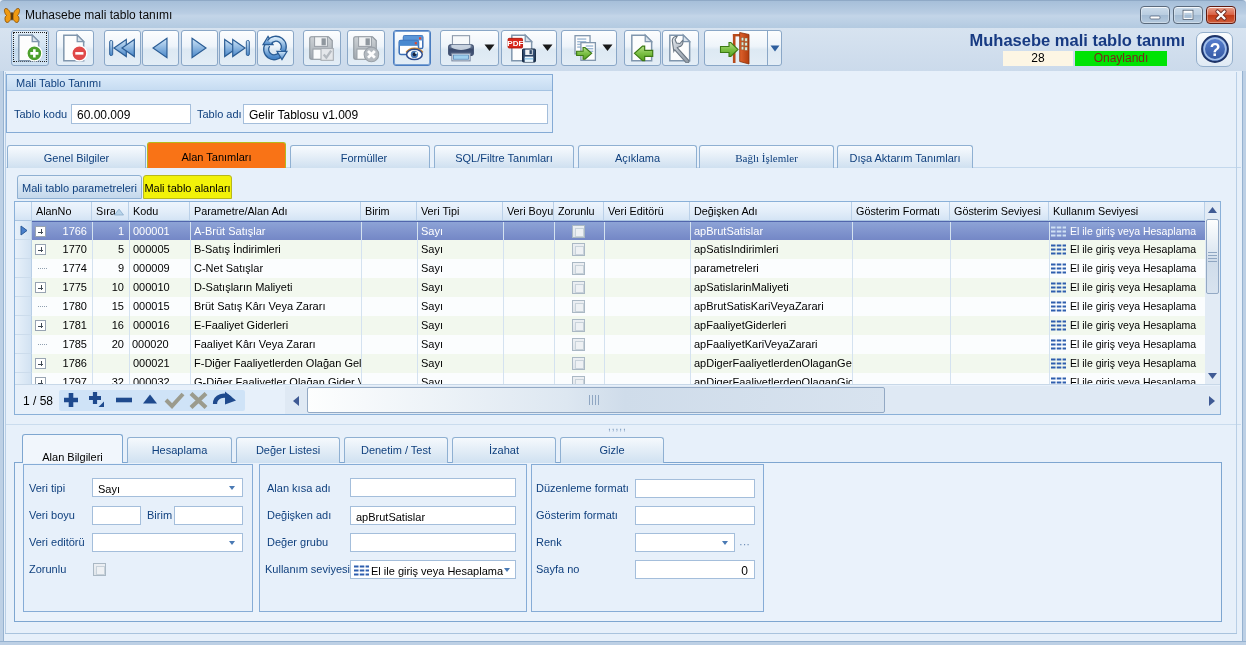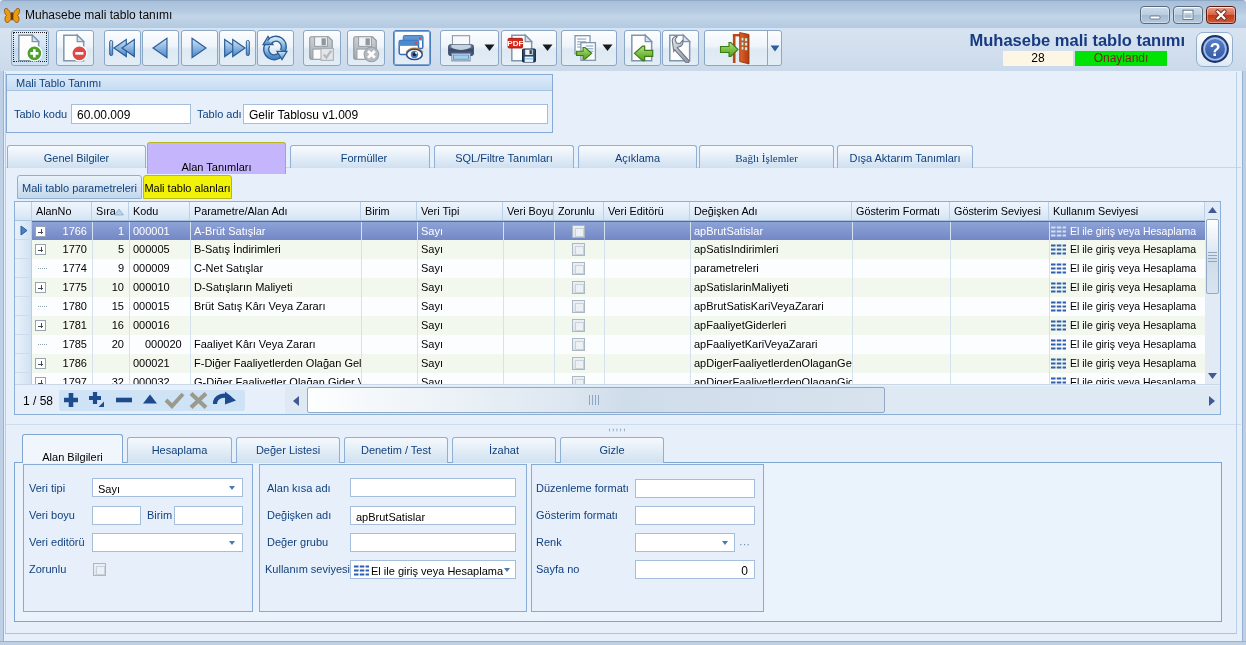--- a/index.html
+++ b/index.html
@@ -31,21 +31,21 @@
 #helpbtn { position:absolute; left:1196px; top:32px; width:37px; height:35px; border:1px solid #93aecb; border-radius:7px;
   background:linear-gradient(#fafcfe, #e0eaf4); }
 #grpmali { position:absolute; left:6px; top:74px; width:547px; height:59px;
   border:1px solid #85abd5; background:#e7f0fa; }
 #grpmali .hdr { height:16px; background:linear-gradient(#dcebfa,#c6dcf2); border-bottom:1px solid #a5c3e2;
   color:#10407e; padding:2px 0 0 9px; font-size:11px;}
 .navlbl { color:#10407e; font-size:11px; }
 .inp { position:absolute; background:#fff; border:1px solid #a4bedb; font-size:12px; color:#000; padding:3px 0 0 5px; }
 .tab { position:absolute; top:145px; height:23px; border:1px solid #8fb0d2; border-bottom:none; border-radius:3px 3px 0 0;
   background:linear-gradient(#f8fbfe 0%,#e6eff8 45%,#cfe0f0 100%); color:#10407e; text-align:center; padding-top:6px; font-size:11px; }
-.tabsel { top:142px; height:32px; background:#c4b5fd; color:#000; border-color:#b8b81c; padding-top:18px; z-index:3;}
+.tabsel { top:142px; height:26px; background:#f97316; color:#000; border-color:#b8b81c; padding-top:8px; z-index:3;}
 #tabline { position:absolute; left:5px; top:167px; width:1236px; height:1px; background:#c4d8ec; }
 .stab { position:absolute; top:175px; height:24px; white-space:nowrap; border:1px solid #8fb0d2; border-radius:3px 3px 0 0;
   background:linear-gradient(#eaf2fa 0%,#d8e6f3 45%,#c4d8ec 100%); color:#10407e; text-align:center; padding-top:6px; font-size:11px; }
 .stabsel { background:#f2f209; color:#000; border-color:#b8b81c; z-index:3; }
 
 #grid { position:absolute; left:14px; top:201px; width:1207px; height:214px; border:1px solid #8ab0d8; background:#fbfdfb; }
 .gh { position:absolute; top:0; height:19px; background:linear-gradient(#eef5fd 0%,#e2edf9 55%,#d4e4f5 100%);
   border-right:1px solid #bad0e8; border-bottom:1px solid #aac4e0; color:#000; padding:3px 0 0 4px; overflow:hidden; white-space:nowrap; font-size:10.8px;}
 .row { position:absolute; left:17px; width:1173px; height:19px; overflow:hidden; }
 .cell { position:absolute; top:0; height:19px; padding:3px 3px 0 4px; white-space:nowrap; overflow:hidden; color:#000; font-size:11px;}
@@ -475,39 +475,40 @@
         </svg>
         <div class="cell" style="left:1034px; width:139px; font-size:10.5px;">El ile giriş veya Hesaplama</div>
       </div>
   <div class="gut" style="top:114px;"></div>
   <div class="row" style="top:114px; background:#f2f8ee;">
         <div class="abs" style="left:3px;top:4px;width:14px;height:14px;"></div>
         <div class="expbox"></div>
         <div class="cell cnum" style="left:14px; width:46px;">1781</div>
         <div class="cell cnum" style="left:60px; width:37px;">16</div>
         <div class="cell" style="left:97px; width:61px;">000016</div>
+        <div class="cell" style="left:158px; width:171px;">E-Faaliyet Giderleri</div>
         <div class="cell" style="left:385px; width:86px;">Sayı</div>
         <div class="chk" style="left:540px;"></div>
         <div class="cell" style="left:658px; width:162px;">apFaaliyetGiderleri</div>
         <svg class="abs" style="left:1019px;top:4px;" width="15" height="11">
           <g stroke="#2e5eae" stroke-width="1.8">
             <line x1="0" y1="1.5" x2="15" y2="1.5" stroke-dasharray="4.5 1.3"></line>
             <line x1="0" y1="5.5" x2="15" y2="5.5" stroke-dasharray="4.5 1.3"></line>
             <line x1="0" y1="9.5" x2="15" y2="9.5" stroke-dasharray="4.5 1.3"></line>
           </g>
         </svg>
         <div class="cell" style="left:1034px; width:139px; font-size:10.5px;">El ile giriş veya Hesaplama</div>
       </div>
   <div class="gut" style="top:133px;"></div>
   <div class="row" style="top:133px; background:#fbfdfe;">
         <div class="abs" style="left:3px;top:4px;width:14px;height:14px;"></div>
         <div class="dots"></div>
         <div class="cell cnum" style="left:14px; width:46px;">1785</div>
         <div class="cell cnum" style="left:60px; width:37px;">20</div>
-        <div class="cell" style="left:97px; width:61px;margin-left:12px;">000020</div>
+        <div class="cell" style="left:84px; width:61px;margin-left:12px;">000020</div>
         <div class="cell" style="left:158px; width:171px;">Faaliyet Kârı Veya Zararı</div>
         <div class="cell" style="left:385px; width:86px;">Sayı</div>
         <div class="chk" style="left:540px;"></div>
         <div class="cell" style="left:658px; width:162px;">apFaaliyetKariVeyaZarari</div>
         <svg class="abs" style="left:1019px;top:4px;" width="15" height="11">
           <g stroke="#2e5eae" stroke-width="1.8">
             <line x1="0" y1="1.5" x2="15" y2="1.5" stroke-dasharray="4.5 1.3"></line>
             <line x1="0" y1="5.5" x2="15" y2="5.5" stroke-dasharray="4.5 1.3"></line>
             <line x1="0" y1="9.5" x2="15" y2="9.5" stroke-dasharray="4.5 1.3"></line>
           </g>

